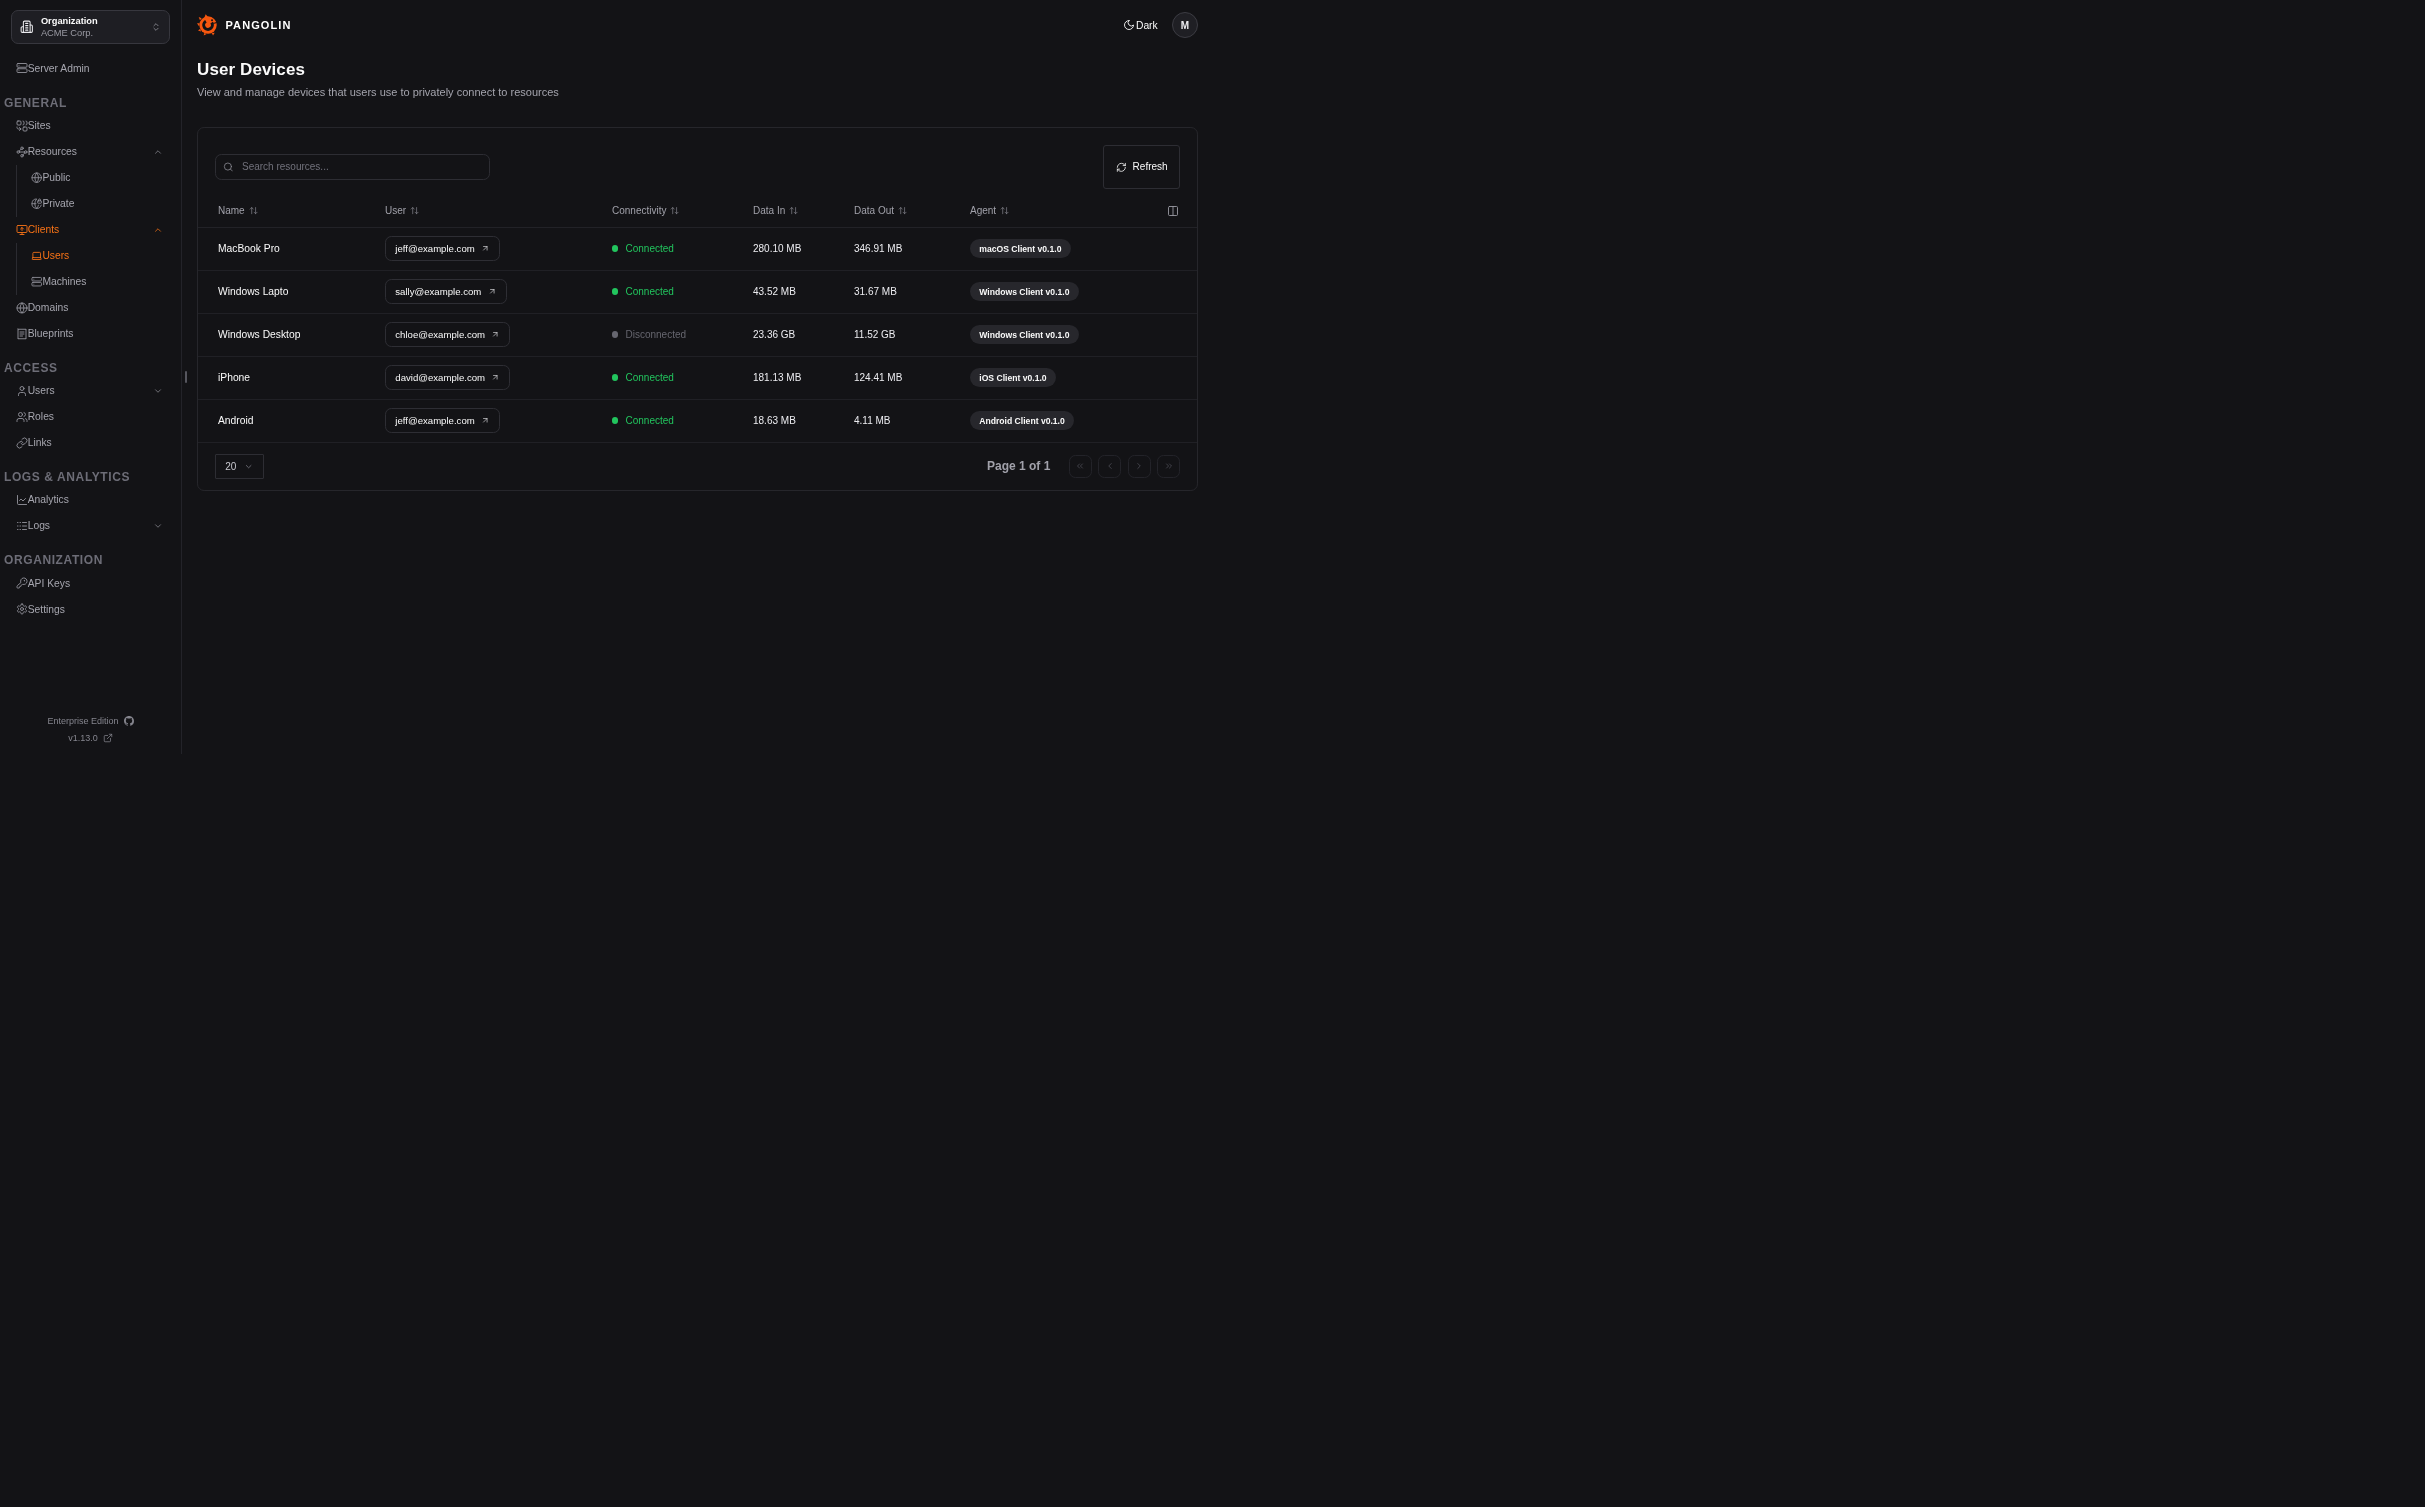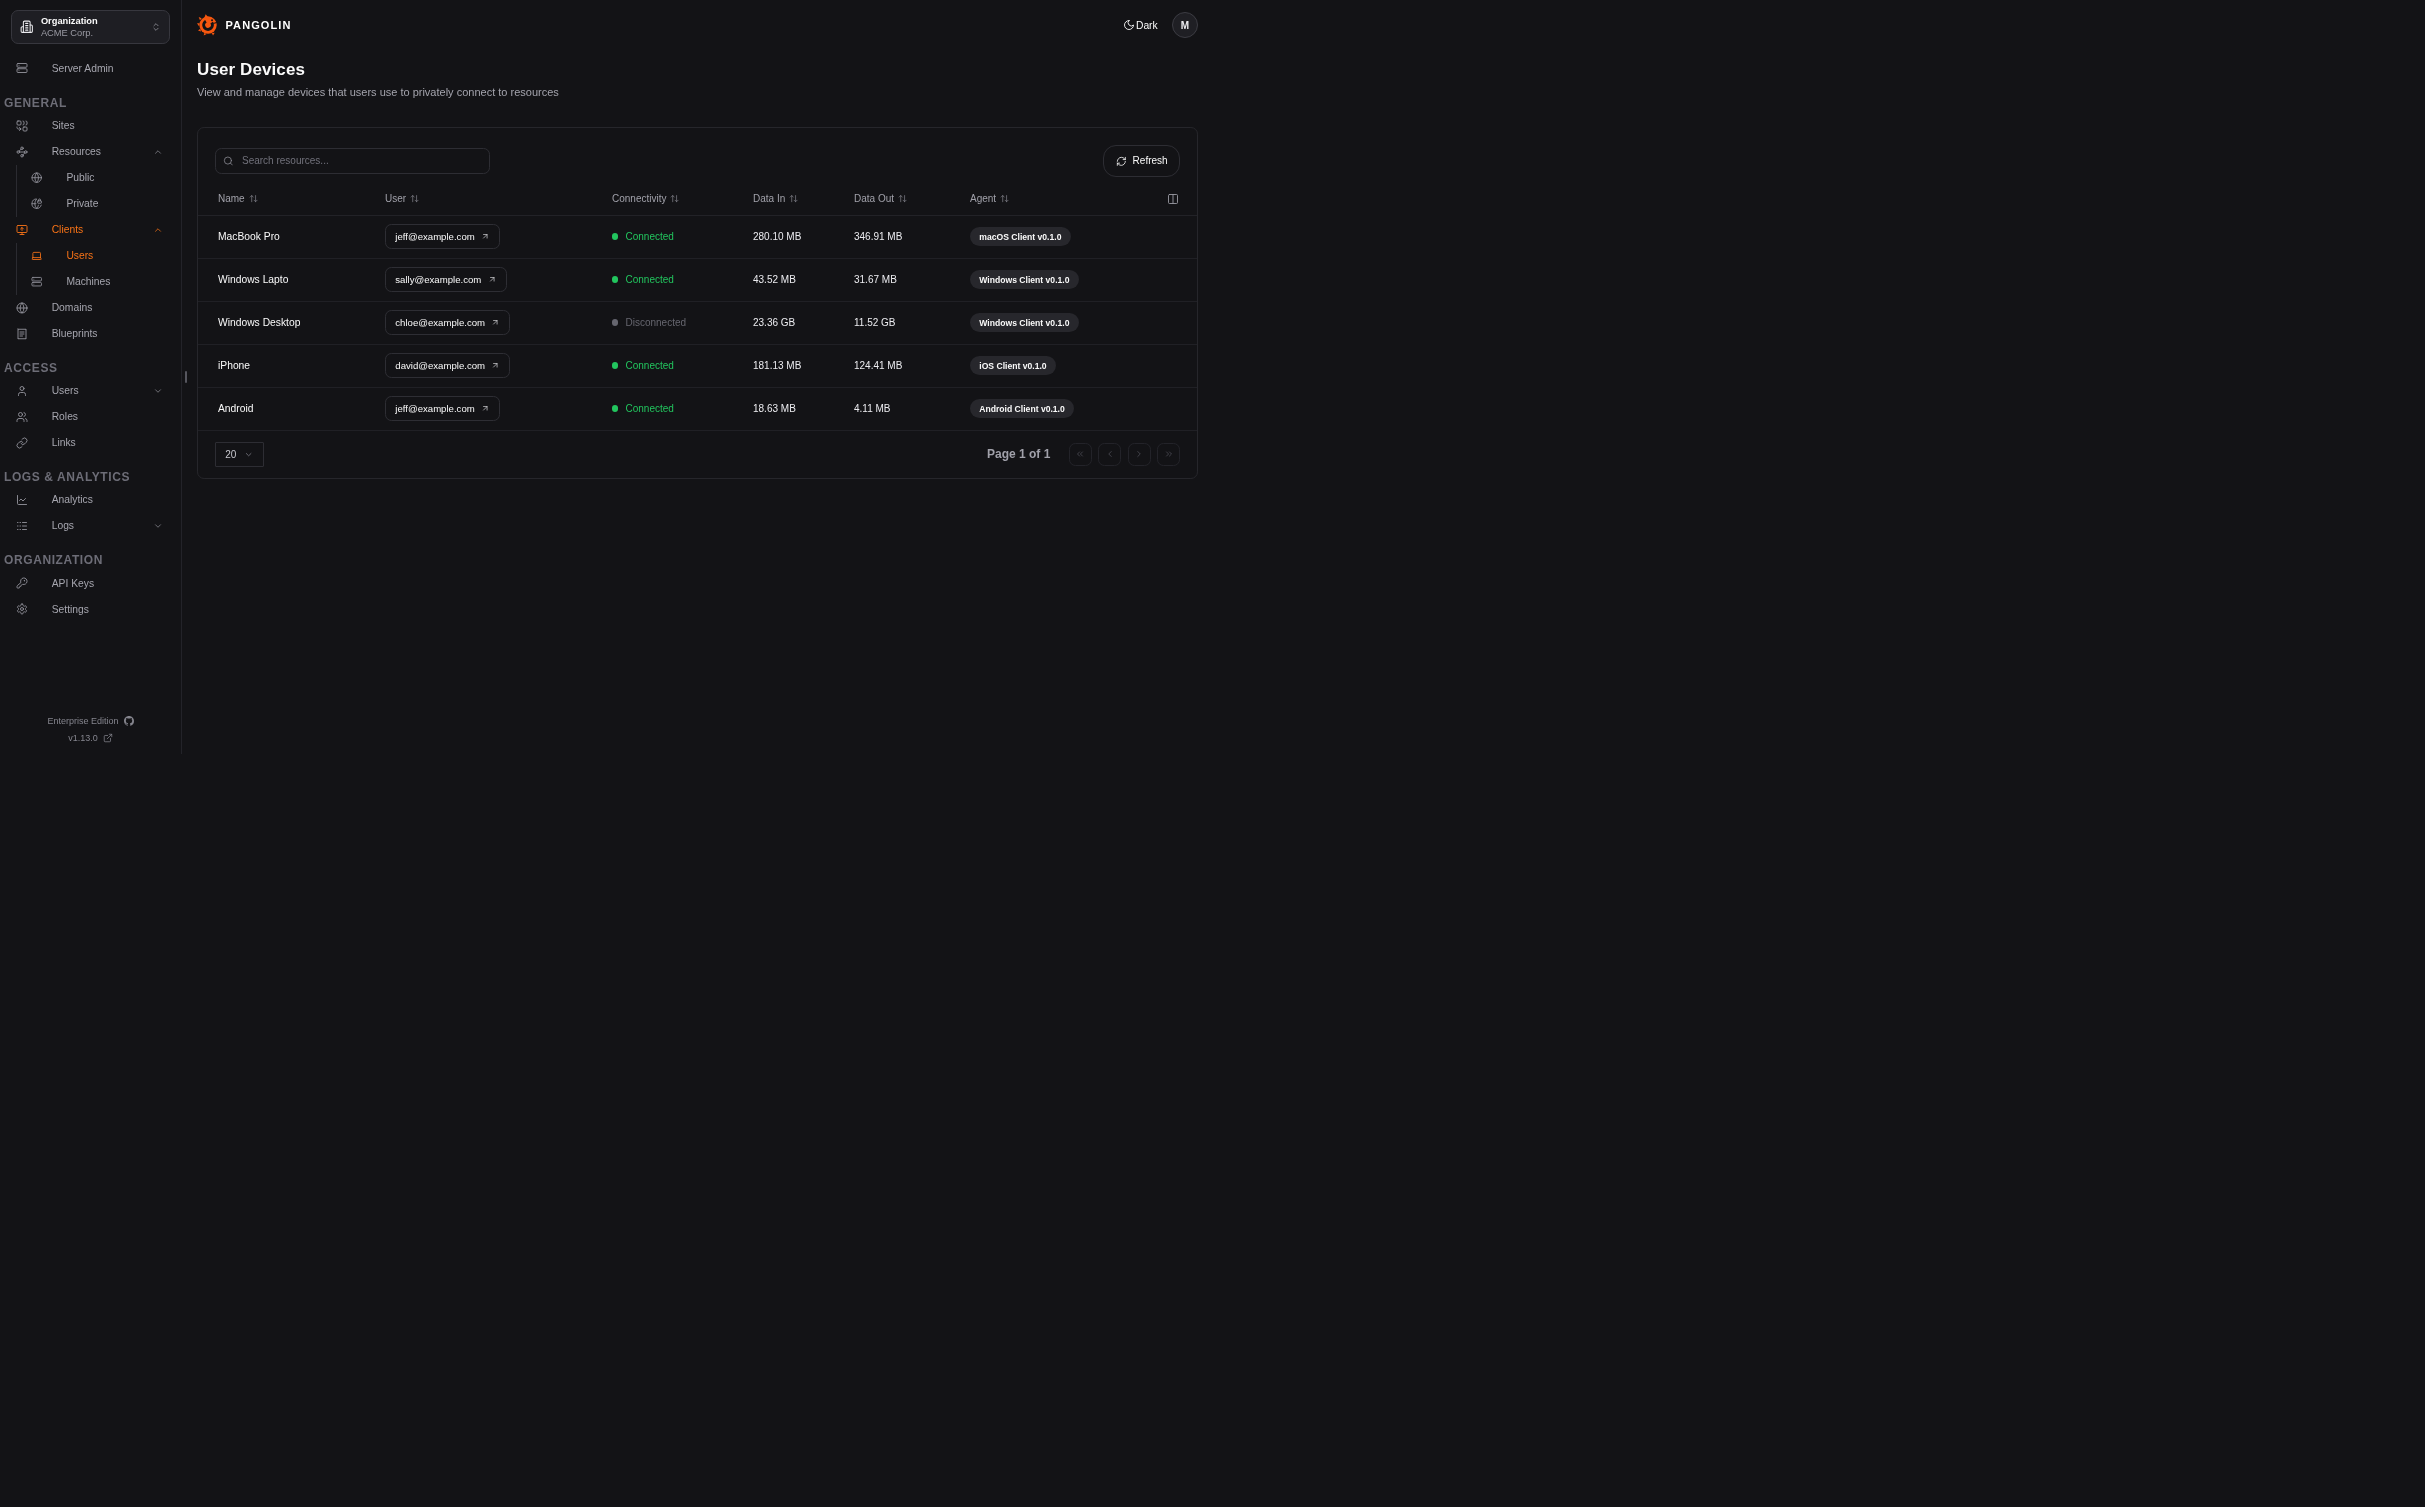--- a/index.html
+++ b/index.html
@@ -18,21 +18,21 @@
            display:flex;flex-direction:column;padding-top:10px;background:#131316}
   .org-box{margin:0 10.7px;height:34px;display:flex;align-items:center;gap:7.1px;
            padding:0 8.6px;border:0.7px solid #37373e;background:#1e1e23;border-radius:7.1px;cursor:pointer}
   .org-box .bld{width:13.5px;height:13.5px;color:#ececf0}
   .org-text{flex:1;line-height:1.3;min-width:0}
   .org-label{font-size:9.3px;font-weight:700;color:#fafafa}
   .org-value{font-size:9.3px;color:#9a9aa3}
   .org-box .updown{width:10px;height:10px;color:#9a9aa3}
 
   .nav{margin-top:11.4px;flex:1;overflow:hidden}
-  .nav-item{display:flex;align-items:center;gap:24px;height:26px;padding:0 18.5px 0 15.7px;
+  .nav-item{display:flex;align-items:center;gap:0;height:26px;padding:0 18.5px 0 15.7px;
             font-size:10.3px;color:#a6a6af;cursor:pointer;white-space:nowrap}
   .nav-item .ic{width:12px;height:12px;color:#94949d}
   .nav-item .chev{margin-left:auto;width:10px;height:10px;color:#8b8b94}
   .nav-item.active{color:#f97316}
   .nav-item.active .ic, .nav-item.active .chev{color:#f97316}
   .section-label{margin:14.3px 0 2.9px;padding:0 4px;font-size:12px;font-weight:700;
                  letter-spacing:0.6px;color:#6d6d77}
   .subnav{margin-left:15.7px;border-left:0.7px solid #2b2b31}
   .subnav .nav-item{padding-left:14.3px}
   .subnav .nav-item .ic{width:11.4px;height:11.4px}
@@ -64,22 +64,22 @@
 
   .card{margin-top:28.5px;border:0.7px solid #26262b;border-radius:7.1px}
   .card-toolbar{display:flex;align-items:center;justify-content:space-between;padding:17px 17px 0}
   .search{position:relative;width:275px;height:26px}
   .search input{width:100%;height:100%;background:transparent;border:0.7px solid #2d2d33;
                 border-radius:6.4px;padding:0 8.6px 0 26px;color:#e4e4e7;font-size:10px;
                 font-family:inherit;outline:none}
   .search input::placeholder{color:#71717b}
   .search .ic{position:absolute;left:7.8px;top:50%;transform:translateY(-50%);
               width:10.7px;height:10.7px;color:#8b8b94}
-  .btn-refresh{display:flex;align-items:center;gap:6.4px;height:32px;padding:0 11.4px;
-               border:0.7px solid #2d2d33;border-radius:13px;background:transparent;color:#fafafa;
+  .btn-refresh{display:flex;align-items:center;gap:6.4px;height:44px;padding:0 11.4px;
+               border:0.7px solid #2d2d33;border-radius:3px;background:transparent;color:#fafafa;
                font-size:10px;font-weight:500;font-family:inherit;cursor:pointer}
   .btn-refresh .ic{width:10.7px;height:10.7px}
 
   .table{margin-top:5.7px}
   .trow{display:grid;grid-template-columns:167px 227px 141px 101px 116px 178px 1fr;
         align-items:center;padding-left:20px}
   .thead{height:33px;color:#a1a1aa;font-size:10px;border-bottom:0.7px solid #222227}
   .th{display:flex;align-items:center;gap:4px;cursor:pointer}
   .th .sort{width:9.3px;height:9.3px;color:#84848d}
   .cols-btn{justify-self:end;margin-right:18.5px;width:12px;height:12px;color:#9a9aa3;

